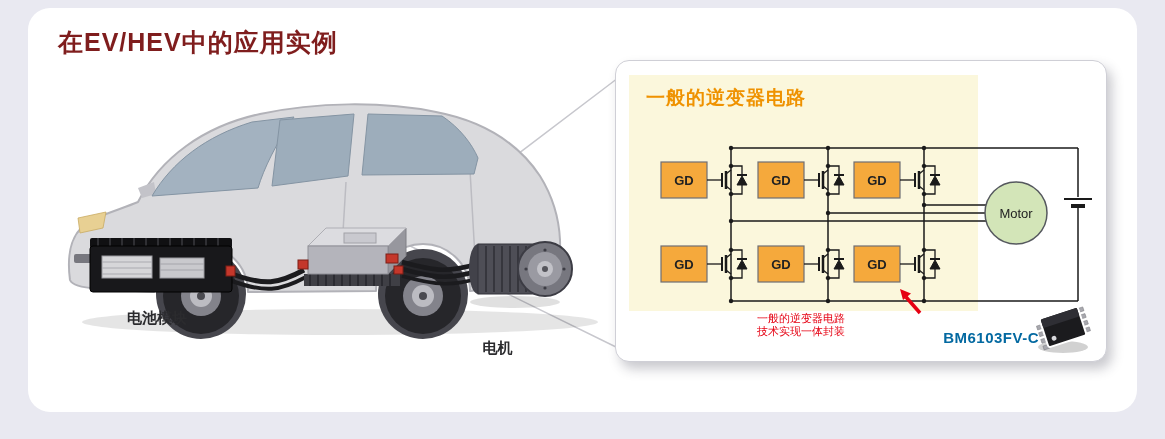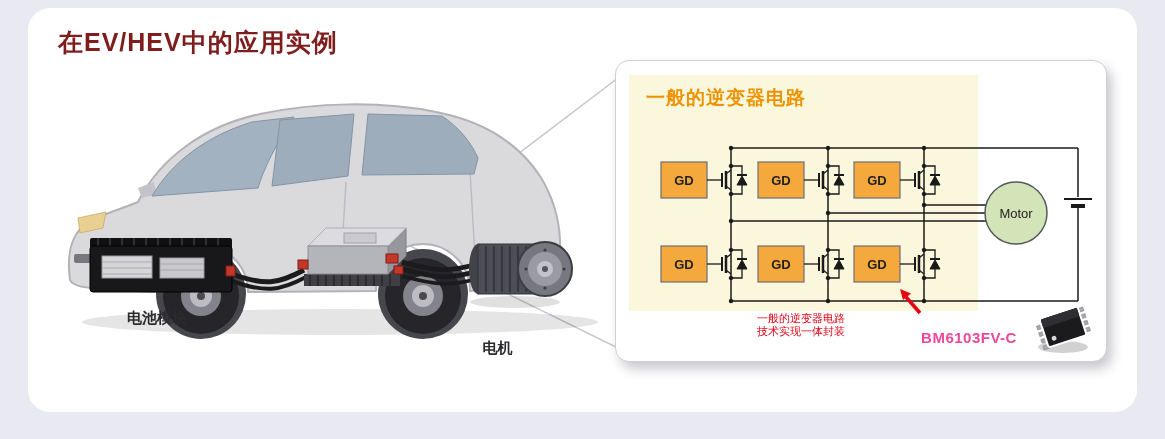--- a/index.html
+++ b/index.html
@@ -40,22 +40,22 @@
     font-size:19px; font-weight:bold; color:#ef9200; letter-spacing:1px;
   }
   .circuit-svg { position:absolute; left:0; top:0; }
   .note {
     position:absolute; left:103px; width:164px; text-align:center;
     font-size:11px; line-height:13px; color:#e60012;
   }
   .note-1 { top:251px; }
   .note-2 { top:264px; }
   .part-number {
-    position:absolute; left:283px; top:268px; width:140px; text-align:center;
-    font-size:15px; font-weight:bold; color:#ec4899; letter-spacing:0.5px;
+    position:absolute; left:283px; top:268px; width:140px; text-align:right;
+    font-size:15px; font-weight:bold; color:#0369a1; letter-spacing:0.5px;
   }
   .chip-svg { position:absolute; right:10px; bottom:4px; }
 </style>
 </head>
 <body>
 
 <div class="page">
   <div class="panel"></div>
 
   <div class="title">在EV/HEV中的应用实例</div>

